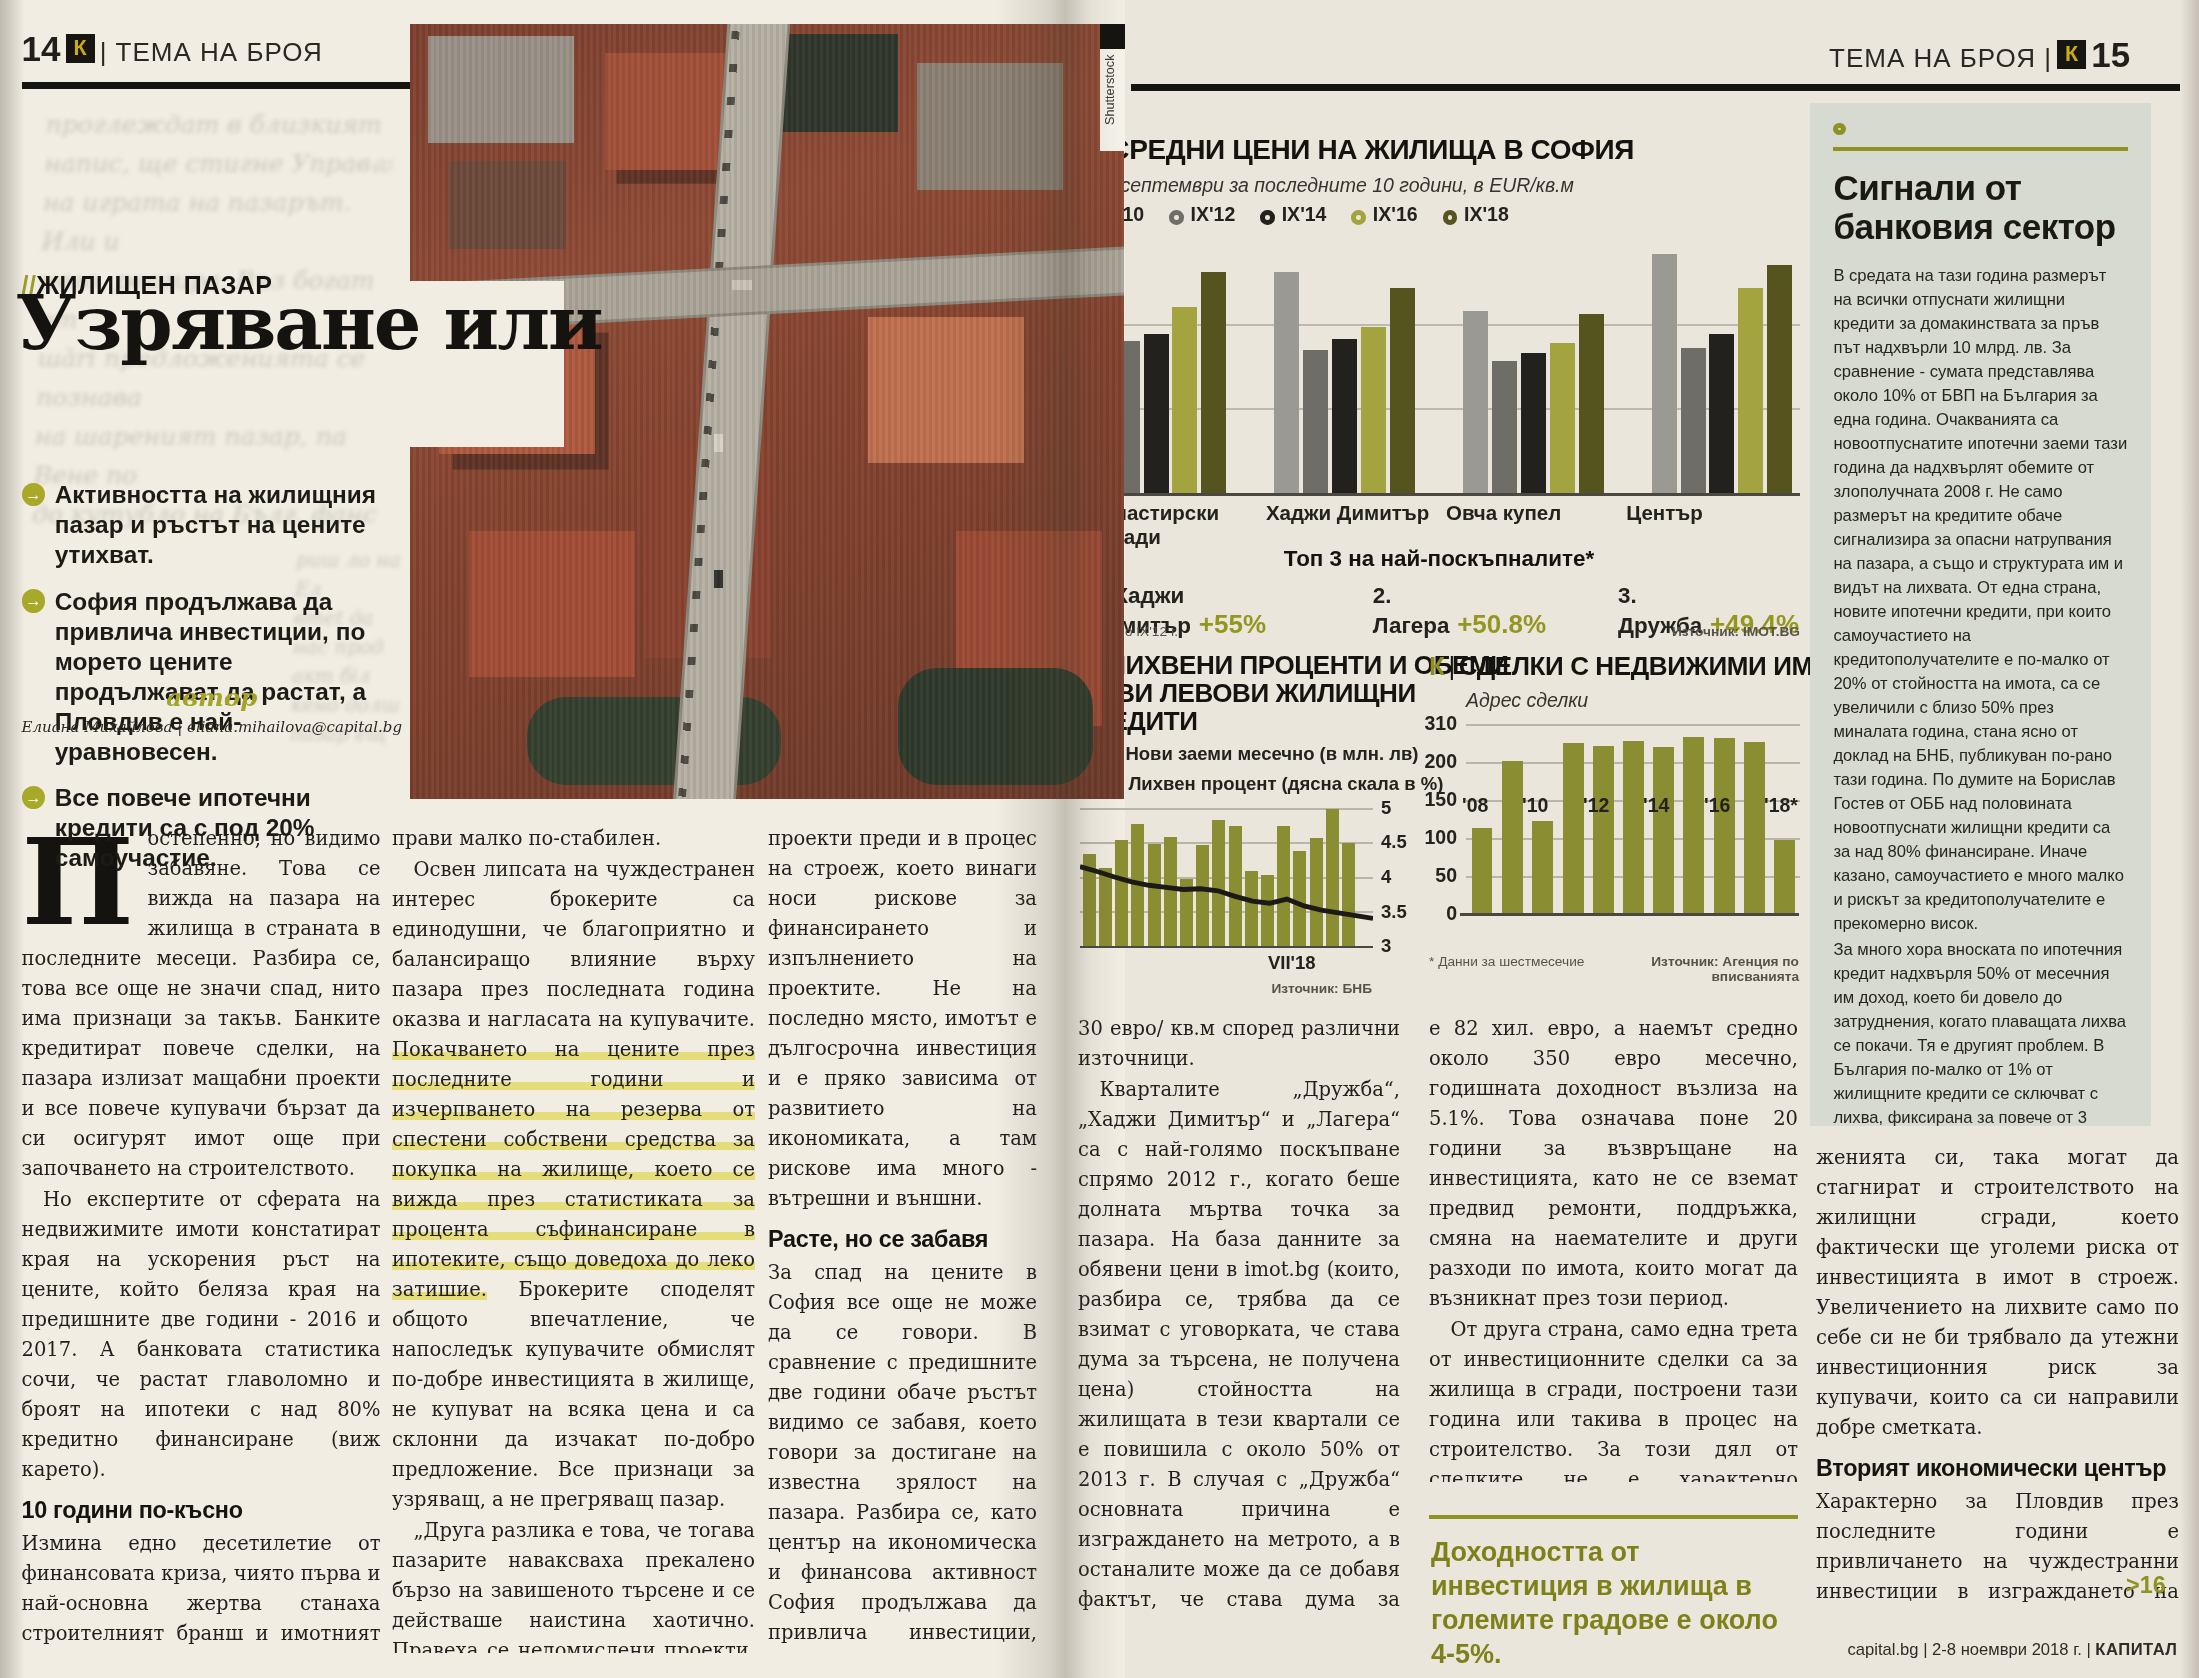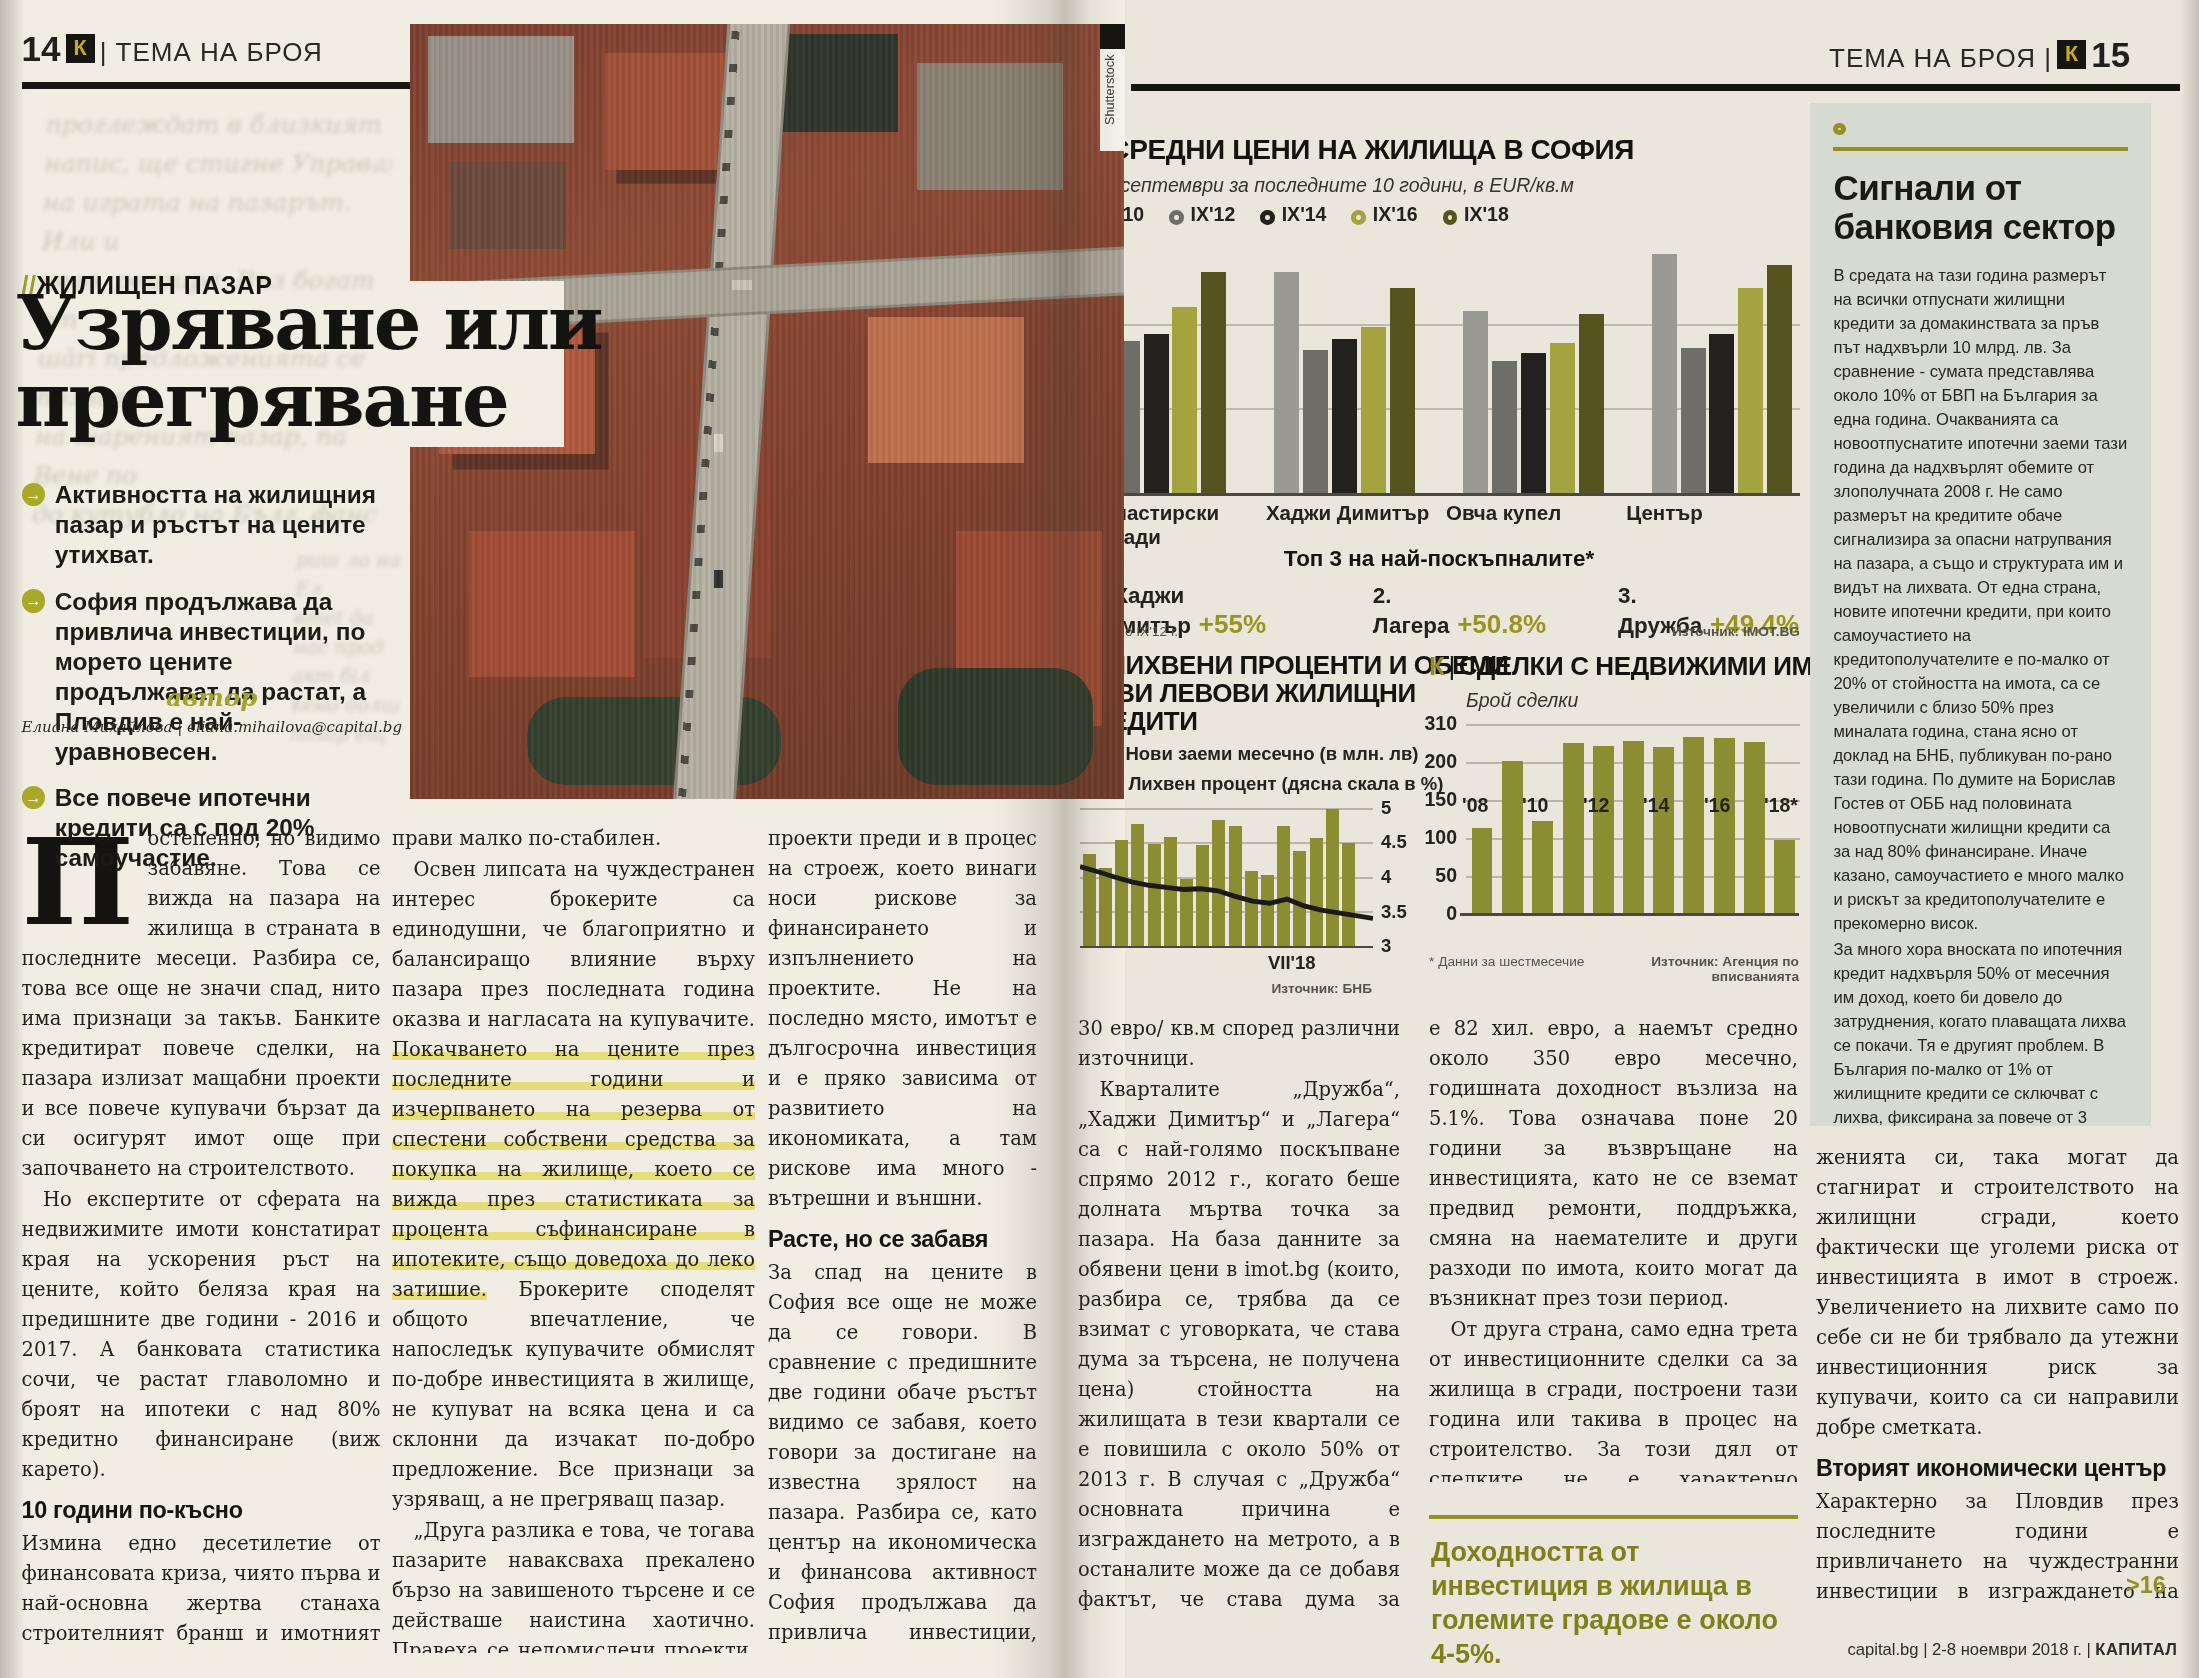--- a/index.html
+++ b/index.html
@@ -139,21 +139,20 @@
     </div>
     <div class="credit" data-name="photo-credit-strip">
       <div class="sq" data-name="photo-credit-square"></div>
       <span data-name="photo-credit-text">Shutterstock</span>
     </div>
 
     <div class="patch" data-name="headline-backing"></div>
     <div class="kicker" data-name="article-kicker"><span class="sl">//</span><span>ЖИЛИЩЕН ПАЗАР</span></div>
     <div class="headline" data-name="article-headline">
         <div data-name="headline-line">Узряване или</div>
-        <div data-name="headline-line">прегряване</div>
       </div>
 
     <div class="bullets" data-name="article-bullets">
         <div class="bullet" data-name="bullet-item">
           <span class="bicon" data-name="arrow-bullet-icon">→</span>
           <span class="btxt" data-name="bullet-text">Активността на жилищния пазар и ръстът на цените утихват.</span>
         </div>
         <div class="bullet" data-name="bullet-item">
           <span class="bicon" data-name="arrow-bullet-icon">→</span>
           <span class="btxt" data-name="bullet-text">София продължава да привлича инвестиции, по морето цените продължават да растат, а Пловдив е най-уравновесен.</span>
@@ -301,21 +300,21 @@
         </svg>
       <div class="baseline" style="left:1080px;top:946px;width:293px;height:2px;" data-name="chart-credit-axis"></div>
       <div class="glab" style="position:absolute;left:1268px;top:952px;font-size:18.5px;" data-name="chart-credit-xlabel">VII'18</div>
       <div class="src" style="position:absolute;left:1209px;top:981px;width:163px;text-align:right;" data-name="chart-credit-source">Източник: БНБ</div>
     </div>
 
     <div data-name="chart-deals">
       <div class="ctitle" style="position:absolute;left:1429px;top:651px;font-size:26px;" data-name="chart-deals-title">
         <span class="k">К</span><span class="bar">|</span><span>СДЕЛКИ С НЕДВИЖИМИ ИМОТИ</span>
       </div>
-      <div class="csub" style="position:absolute;left:1466px;top:689px;" data-name="chart-deals-subtitle">Брой сделки</div>
+      <div class="csub" style="position:absolute;left:1466px;top:689px;" data-name="chart-deals-subtitle">Адрес сделки</div>
       <div class="dplot" id="deals-plot" style="top:724px;" data-name="chart-deals-plot">
           <div class="grid" data-name="gridline" style="top: 0px;"></div>
           <div class="grid" data-name="gridline" style="top: 38px;"></div>
           <div class="grid" data-name="gridline" style="top: 76px;"></div>
           <div class="grid" data-name="gridline" style="top: 114px;"></div>
           <div class="grid" data-name="gridline" style="top: 152px;"></div>
           <i data-name="deals-bar" style="left: 5.9px; height: 86px;"></i>
           <i data-name="deals-bar" style="left: 36px; height: 153px;"></i>
           <i data-name="deals-bar" style="left: 66px; height: 93px;"></i>
           <i data-name="deals-bar" style="left: 97px; height: 171px;"></i>

